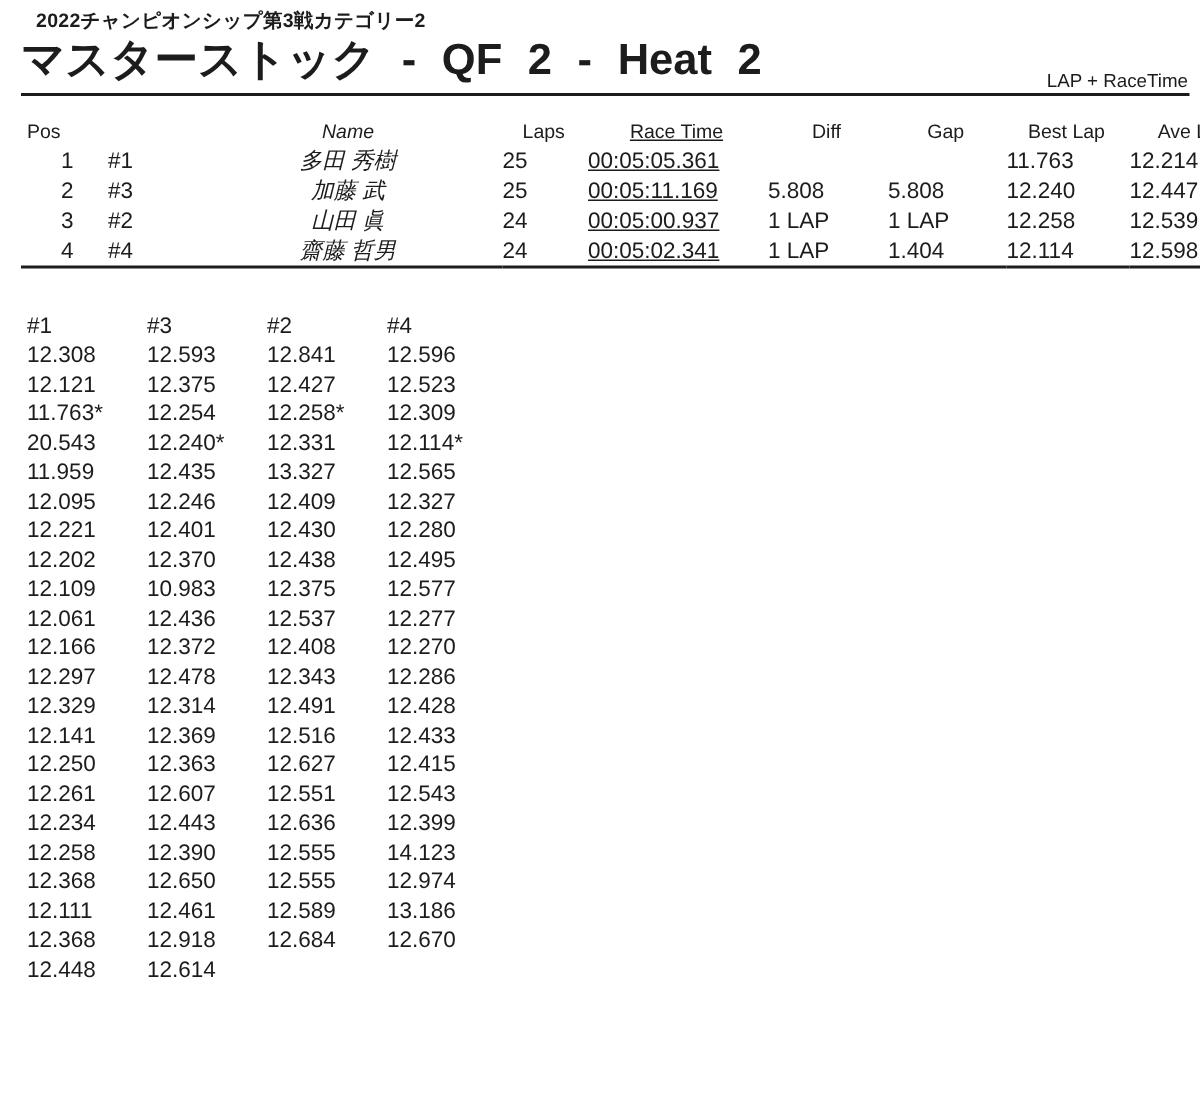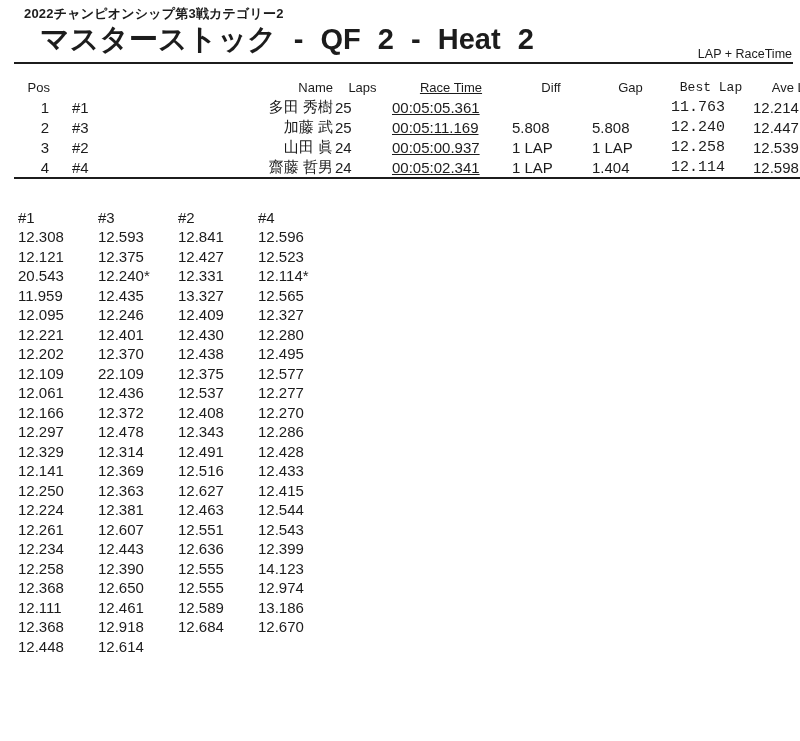--- a/index.html
+++ b/index.html
@@ -6,21 +6,21 @@
   .sheet {
     position:relative; width:800px; height:741px; background:#ffffff;
     font-family:"Liberation Sans", sans-serif; color:#1c1c1c; overflow:hidden;
   }
   .event-title {
     position:absolute; left:24px; top:5px;
     font-size:13px; font-weight:700; letter-spacing:0.2px; white-space:nowrap;
   }
   .heat-title {
     position:absolute; left:14px; top:20px;
-    font-size:29px; font-weight:700; word-spacing:9px; white-space:nowrap;margin-left:26px;
+    font-size:29px; font-weight:700; word-spacing:9px; white-space:nowrap;
   }
   .timing-mode {
     position:absolute; right:8px; top:47px; font-size:12.5px; white-space:nowrap;
   }
   .rule-top { position:absolute; left:14px; right:7px; top:62px; border-top:2.5px solid #1c1c1c; }
 
   table { border-collapse:collapse; table-layout:fixed; }
 
   .results {
     position:absolute; left:14px; top:73px; width:779px;
@@ -28,26 +28,26 @@
   }
   .results th { font-size:13px; font-weight:400; height:22px; vertical-align:bottom; padding:0 2px 2px 0; white-space:nowrap; }
   .results td { font-size:15px; height:20px; padding:0 2px 0 0; white-space:nowrap; vertical-align:middle; }
   .results .c-pos   { width:32px; }
   .results .c-car   { width:50px; }
   .results .c-name  { width:202px; }
   .results .c-laps  { width:55px; }
   .results .c-rtime { width:118px;text-decoration:underline; }
   .results .c-diff  { width:78px; }
   .results .c-gap   { width:77px; }
-  .results .c-best  { width:80px;font-family:Liberation Mono, monospace; }
+  .results .c-best  { width:80px; }
   .results .c-ave   { width:85px; }
-  .results th.c-pos { text-align:right; padding-left:4px; }
+  .results th.c-pos { text-align:left; padding-left:4px; }
   .results td.c-pos { text-align:right; padding-right:3px; }
   .results .c-car   { text-align:left; padding-left:20px; }
-  .results .c-name  { text-align:right; padding-left:7px; }
+  .results .c-name  { text-align:center; padding-left:7px;font-style:italic; }
   .results .num     { }
   .results tbody tr { page-break-inside:avoid; }
 
   .laps {
     position:absolute; left:18px; top:207px; width:320px;
   }
   .laps th { font-size:15px; font-weight:400; text-align:left; height:20px; width:80px; padding:0; white-space:nowrap; }
   .laps td { font-size:15px; text-align:left; height:19.5px; padding:0; white-space:nowrap; }
 </style>
 </head>
@@ -138,20 +138,26 @@
         <td>12.841</td>
         <td>12.596</td>
       </tr>
         <tr>
         <td>12.121</td>
         <td>12.375</td>
         <td>12.427</td>
         <td>12.523</td>
       </tr>
         <tr>
+        <td>11.763*</td>
+        <td>12.254</td>
+        <td>12.258*</td>
+        <td>12.309</td>
+      </tr>
+        <tr>
         <td>20.543</td>
         <td>12.240*</td>
         <td>12.331</td>
         <td>12.114*</td>
       </tr>
         <tr>
         <td>11.959</td>
         <td>12.435</td>
         <td>13.327</td>
         <td>12.565</td>
@@ -169,21 +175,21 @@
         <td>12.280</td>
       </tr>
         <tr>
         <td>12.202</td>
         <td>12.370</td>
         <td>12.438</td>
         <td>12.495</td>
       </tr>
         <tr>
         <td>12.109</td>
-        <td>22.109</td>
+        <td>10.983</td>
         <td>12.375</td>
         <td>12.577</td>
       </tr>
         <tr>
         <td>12.061</td>
         <td>12.436</td>
         <td>12.537</td>
         <td>12.277</td>
       </tr>
         <tr>
@@ -210,26 +216,20 @@
         <td>12.516</td>
         <td>12.433</td>
       </tr>
         <tr>
         <td>12.250</td>
         <td>12.363</td>
         <td>12.627</td>
         <td>12.415</td>
       </tr>
         <tr>
-        <td>12.224</td>
-        <td>12.381</td>
-        <td>12.463</td>
-        <td>12.544</td>
-      </tr>
-        <tr>
         <td>12.261</td>
         <td>12.607</td>
         <td>12.551</td>
         <td>12.543</td>
       </tr>
         <tr>
         <td>12.234</td>
         <td>12.443</td>
         <td>12.636</td>
         <td>12.399</td>

